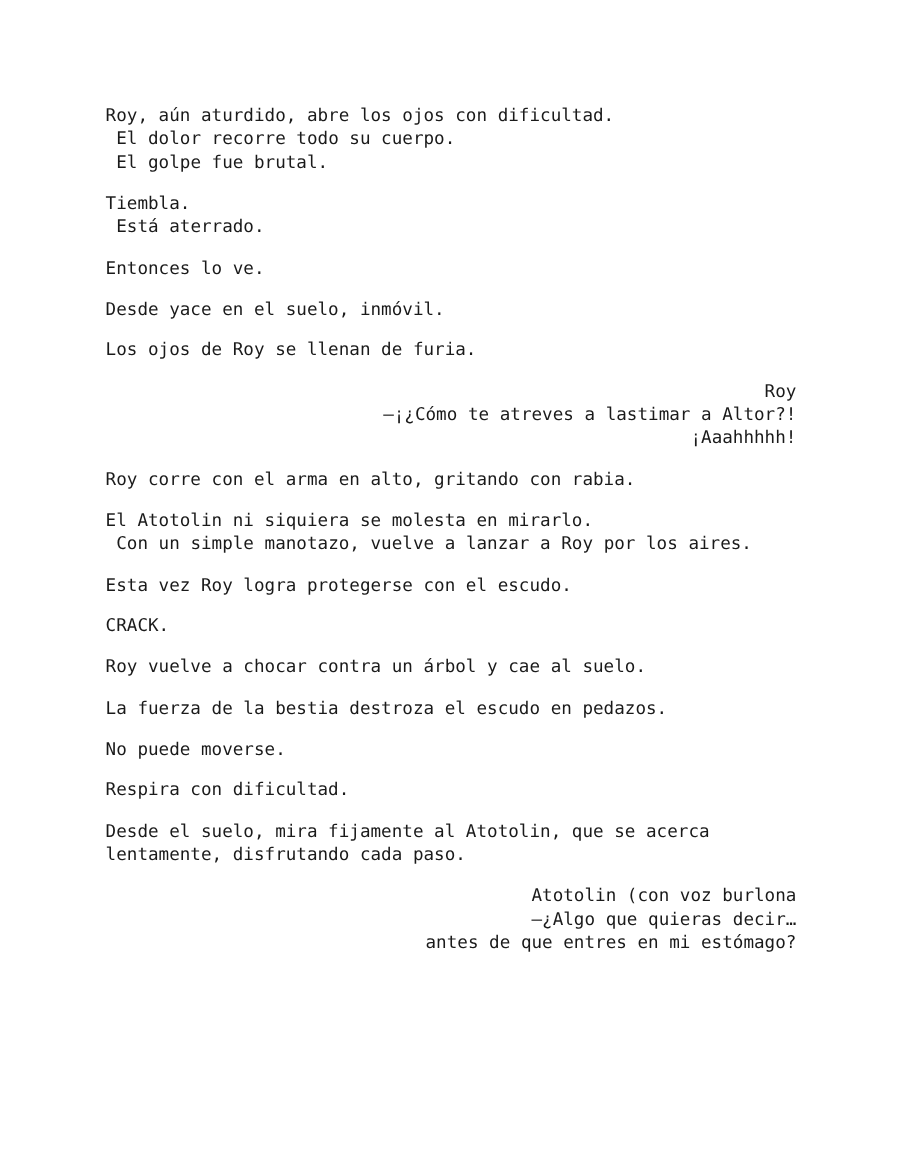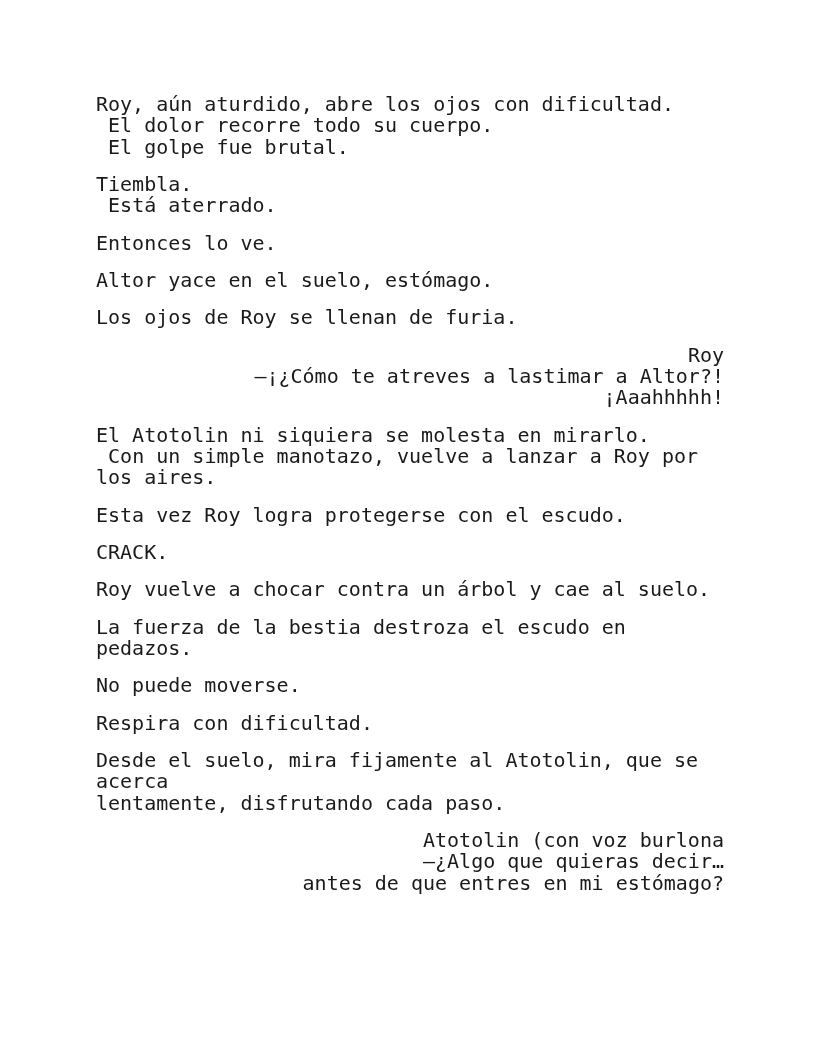--- a/index.html
+++ b/index.html
@@ -9,21 +9,21 @@
   }
   .page {
     position: relative;
     box-sizing: border-box;
     width: 820px;
     height: 1061px;
     background: #ffffff;
     color: #1a1a1a;
     padding: 94px 96px 0 96px;
     font-family: "DejaVu Sans Mono", "Liberation Mono", monospace;
-    font-size: 20px;
+    font-size: 16px;
     line-height: 21.33px;
     overflow: hidden;
   }
   .para {
     margin: 0 0 16px 0;
     white-space: pre-wrap;
     text-align: left;
   }
   .para.center {
     text-align: right;
@@ -32,25 +32,26 @@
 </head>
 <body>
 
 <main class="page" style="background: rgb(255, 255, 255); color: rgb(26, 26, 26);">
   <p class="para">Roy, aún aturdido, abre los ojos con dificultad.
  El dolor recorre todo su cuerpo.
  El golpe fue brutal.</p>
   <p class="para">Tiembla.
  Está aterrado.</p>
   <p class="para">Entonces lo ve.</p>
-  <p class="para">Altor yace en el suelo, estómago.</p>
+  <p class="para">Desde yace en el suelo, inmóvil.</p>
   <p class="para">Los ojos de Roy se llenan de furia.</p>
   <p class="para center">Roy
 —¡¿Cómo te atreves a lastimar a Altor?!
 ¡Aaahhhhh!</p>
+  <p class="para">Roy corre con el arma en alto, gritando con rabia.</p>
   <p class="para">El Atotolin ni siquiera se molesta en mirarlo.
  Con un simple manotazo, vuelve a lanzar a Roy por los aires.</p>
   <p class="para">Esta vez Roy logra protegerse con el escudo.</p>
   <p class="para">CRACK.</p>
   <p class="para">Roy vuelve a chocar contra un árbol y cae al suelo.</p>
   <p class="para">La fuerza de la bestia destroza el escudo en pedazos.</p>
   <p class="para">No puede moverse.</p>
   <p class="para">Respira con dificultad.</p>
   <p class="para">Desde el suelo, mira fijamente al Atotolin, que se acerca
 lentamente, disfrutando cada paso.</p>

